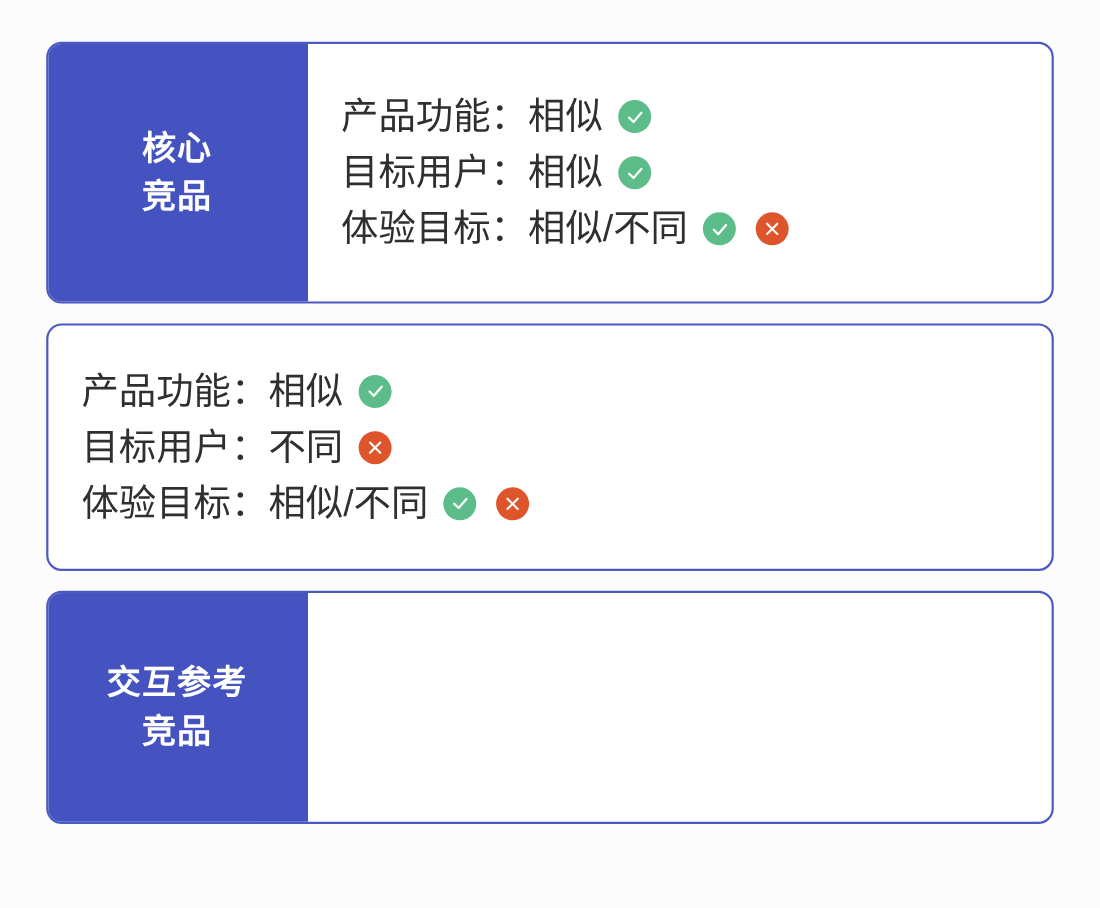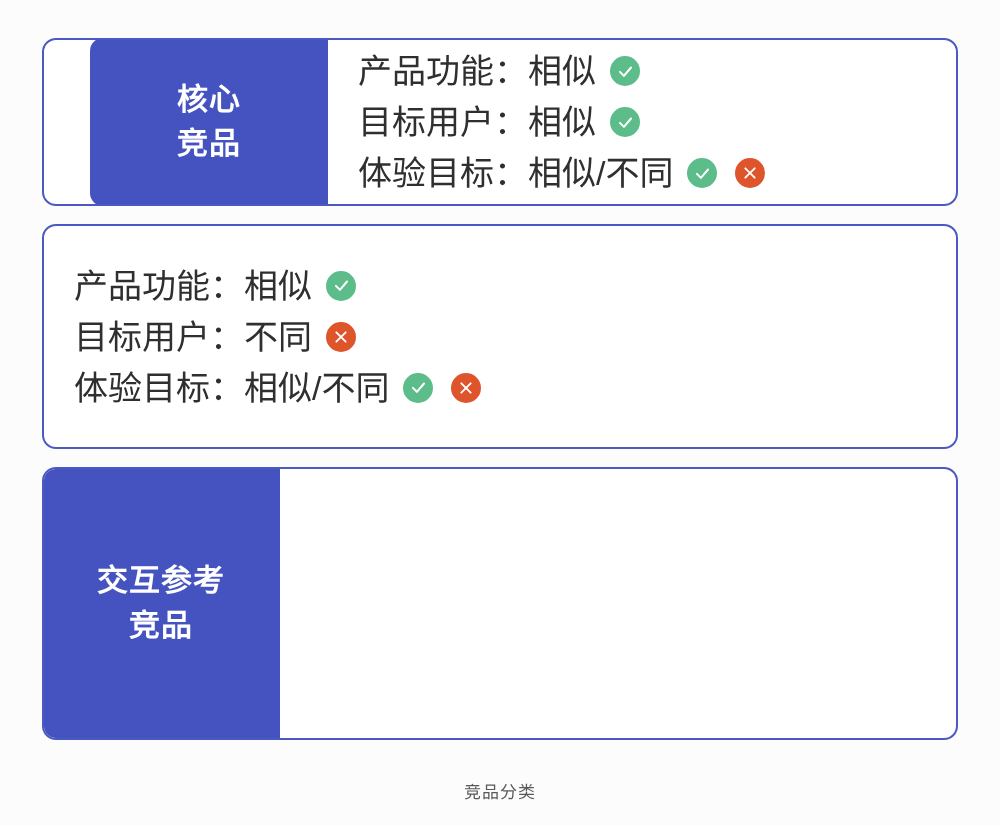--- a/index.html
+++ b/index.html
@@ -36,23 +36,23 @@
     border: 2px solid #4b59c3;
     border-radius: 14px;
     box-sizing: border-box;
     overflow: hidden;
   }
 
   .card + .card {
     margin-top: 18px;
   }
 
-  .card-1 { height: 168px; padding-left: 48px; }
+  .card-1 { height: 238px; }
   .card-2 { height: 225px; }
-  .card-3 { height: 273px; }
+  .card-3 { height: 212px; }
 
   .card-label {
     flex: 0 0 238px;
     background: #4453bf;
     color: #ffffff;
     display: flex;
     align-items: center;
     justify-content: center;
     text-align: center;
     font-size: 31px;
@@ -249,15 +249,14 @@
       </div>
     </div>
 
     <div class="card card-3">
       <div class="card-label">交互参考
 竞品</div>
     </div>
 
   </div>
 
-  <div class="caption">竞品分类</div>
 
 </div>
 
 </body></html>

